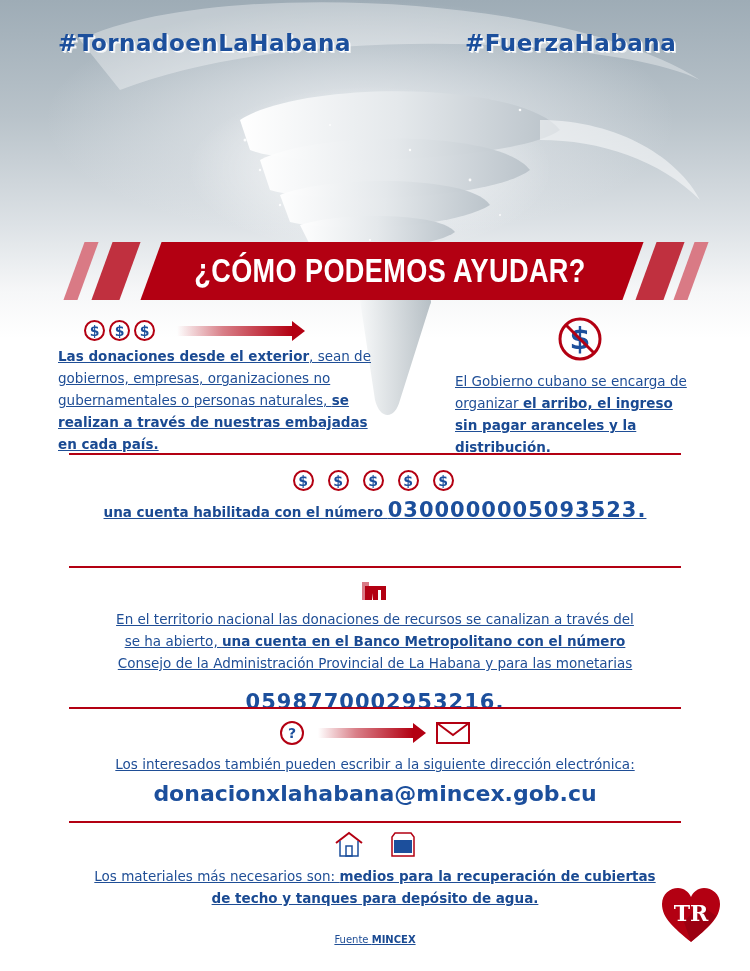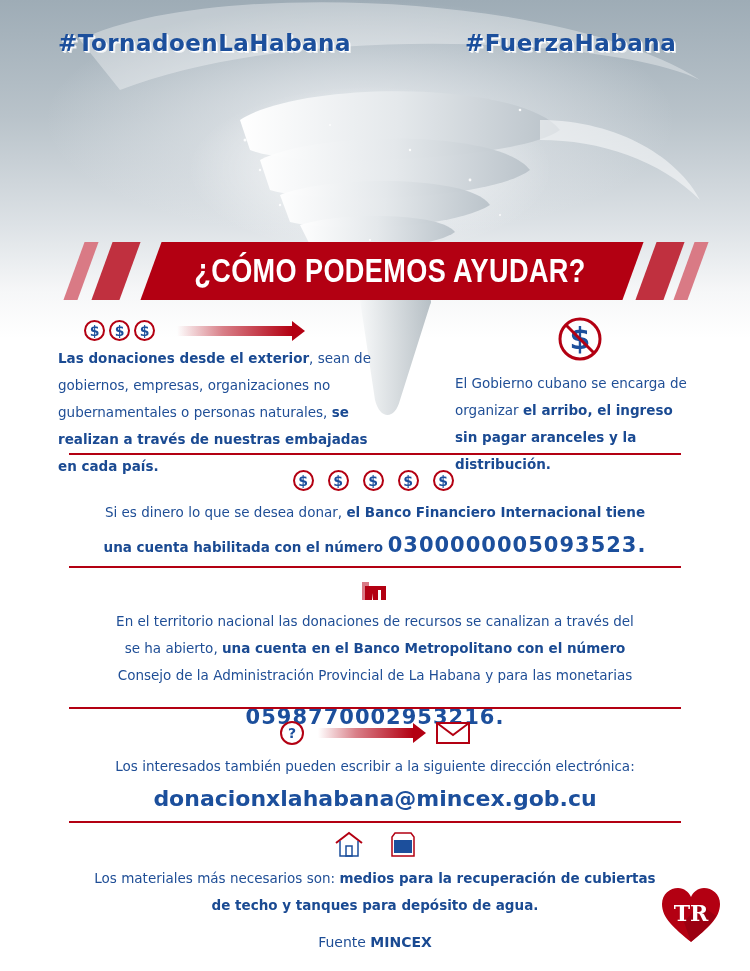--- a/index.html
+++ b/index.html
@@ -31,21 +31,21 @@
     position: absolute; left: 91px; top: 0; width: 482px; height: 58px;
     background: #b30012; transform: skewX(-20deg);
   }
   .banner-text {
     position: absolute; left: 70px; top: 0; width: 520px; height: 58px;
     display: flex; align-items: center; justify-content: center;
     font-family: "Liberation Sans", sans-serif; font-weight: bold; font-size: 33px;
     color: #ffffff; transform: scaleX(0.82); letter-spacing: 0.5px;
   }
 
-  .section-text { font-size: 13.5px; line-height: 27px; color: #1f4e96; }
+  .section-text { font-size: 13.5px; line-height: 22px; color: #1f4e96; text-decoration: underline; }
   .section-text b { font-weight: bold; color: #1a4a92; }
 
   .left-block { position: absolute; left: 58px; top: 320px; width: 320px; }
   .right-block { position: absolute; left: 455px; top: 316px; width: 240px; }
 
   .coin {
     display: inline-flex; align-items: center; justify-content: center;
     width: 21px; height: 21px; border: 2px solid #b30012; border-radius: 50%;
     color: #1c4f9c; font-weight: bold; font-size: 14px; font-family: "DejaVu Sans", sans-serif;
     background: #fff; margin-right: 4px;
@@ -148,23 +148,20 @@
 <div class="divider" style="top:453px;"></div>
 
 <div class="center" style="top:470px;">
   <div class="coin-row" style="justify-content:center; gap:10px; margin-bottom:8px;">
     <span class="coin">$</span>
     <span class="coin">$</span>
     <span class="coin">$</span>
     <span class="coin">$</span>
     <span class="coin">$</span>
   </div>
-  <p class="section-text" style="font-size:13.5px;">
-    <span>Si es dinero lo que se desea donar, </span><b>el Banco Financiero Internacional tiene</b>
-  </p>
   <p class="section-text" style="margin-top:6px;">
     <b>una cuenta habilitada con el número </b><span class="big-num">0300000005093523.</span>
   </p>
 </div>
 
 <div class="divider" style="top:566px;"></div>
 
 <div class="center" style="top:580px;">
   <div class="bm-logo" style="margin-bottom:6px;">
     <svg class="bm-mark" width="26" height="22" viewBox="0 0 26 22">
@@ -215,21 +212,21 @@
   </div>
   <p class="section-text">
     <span>Los materiales más necesarios son: </span><b>medios para la recuperación de cubiertas</b>
   </p>
   <p class="section-text">
     <b>de techo y tanques para depósito de agua.</b>
   </p>
 </div>
 
 <div class="center" style="top:929px;">
-  <p class="section-text" style="font-size:14px;">
+  <p class="section-text" style="font-size:10px;">
     <span>Fuente </span><b>MINCEX</b>
   </p>
 </div>
 
 <div class="heart">
   <svg width="62" height="58" viewBox="0 0 62 58">
     <path d="M31 56 C 14 42, 2 32, 2 18 C 2 8, 10 2, 18 2 C 24 2, 29 6, 31 11 C 33 6, 38 2, 44 2 C 52 2, 60 8, 60 18 C 60 32, 48 42, 31 56 Z" fill="#b30012"></path>
     <path d="M31 56 C 40 48, 50 40, 56 30 L 40 18 L 24 36 Z" fill="#8a0010" opacity="0.6"></path>
     <text x="31" y="35" text-anchor="middle" font-family="DejaVu Serif, serif" font-weight="bold" font-size="22" fill="#ffffff">TR</text>
   </svg>

